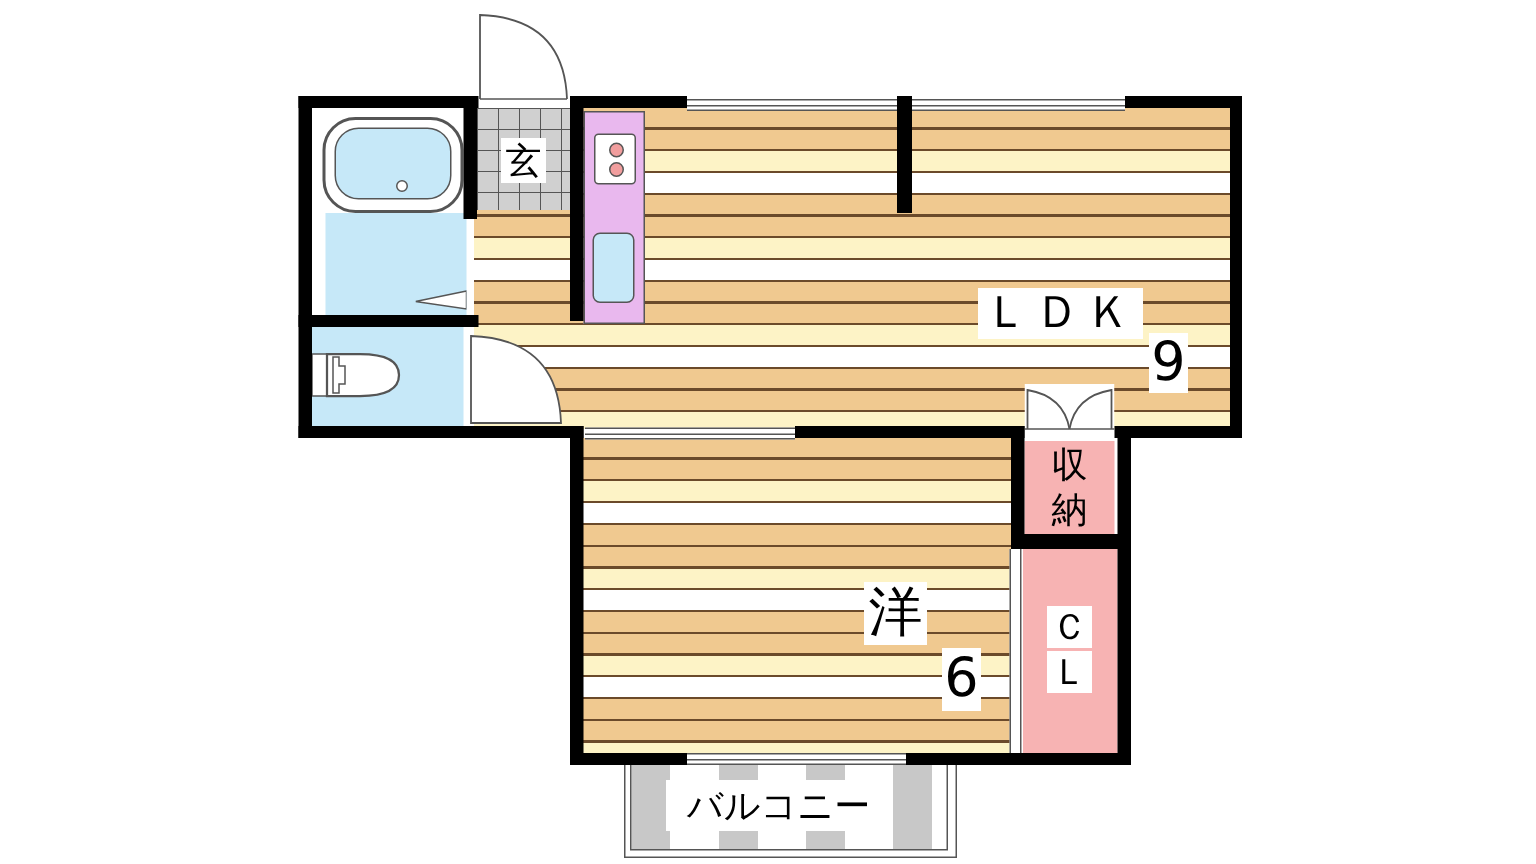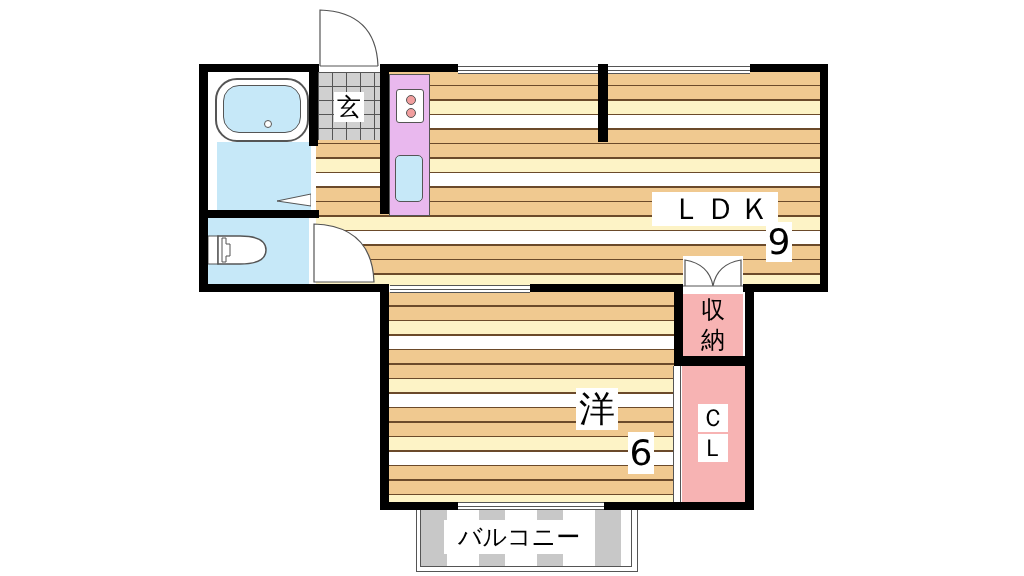--- a/index.html
+++ b/index.html
@@ -105,21 +105,21 @@
 
 <div class="wall" style="left:380px;top:284px;width:9px;height:226px;"></div>
 <div class="wall" style="left:380px;top:502px;width:78px;height:8px;"></div>
 <div class="wall" style="left:604px;top:502px;width:150px;height:8px;"></div>
 <div class="wall" style="left:745px;top:284px;width:9px;height:226px;"></div>
 <div class="wall" style="left:674px;top:284px;width:9px;height:82px;"></div>
 <div class="wall" style="left:674px;top:356px;width:80px;height:10px;"></div>
 
 <div class="label" style="left:334px;top:92px;width:30px;height:30px;font-size:24px;line-height:30px;">玄</div>
 
-<div class="label" style="left:652px;top:192px;width:110px;height:34px;font-size:30px;line-height:34px;letter-spacing:4px;padding-left:16px;">ＬＤＫ</div>
+<div class="label" style="left:652px;top:192px;width:110px;height:34px;font-size:30px;line-height:34px;letter-spacing:4px;">ＬＤＫ</div>
 <div class="label" style="left:766px;top:222px;width:26px;height:40px;font-size:36px;line-height:40px;">9</div>
 
 <div class="label" style="left:576px;top:388px;width:42px;height:42px;font-size:36px;line-height:42px;">洋</div>
 <div class="label" style="left:628px;top:432px;width:26px;height:42px;font-size:36px;line-height:42px;">6</div>
 
 <div class="label" style="left:698px;top:296px;width:30px;height:28px;font-size:24px;line-height:28px;background:transparent;">収</div>
 <div class="label" style="left:698px;top:326px;width:30px;height:28px;font-size:24px;line-height:28px;background:transparent;">納</div>
 
 <div class="label" style="left:698px;top:404px;width:30px;height:28px;font-size:24px;line-height:28px;">Ｃ</div>
 <div class="label" style="left:698px;top:434px;width:30px;height:28px;font-size:24px;line-height:28px;">Ｌ</div>

